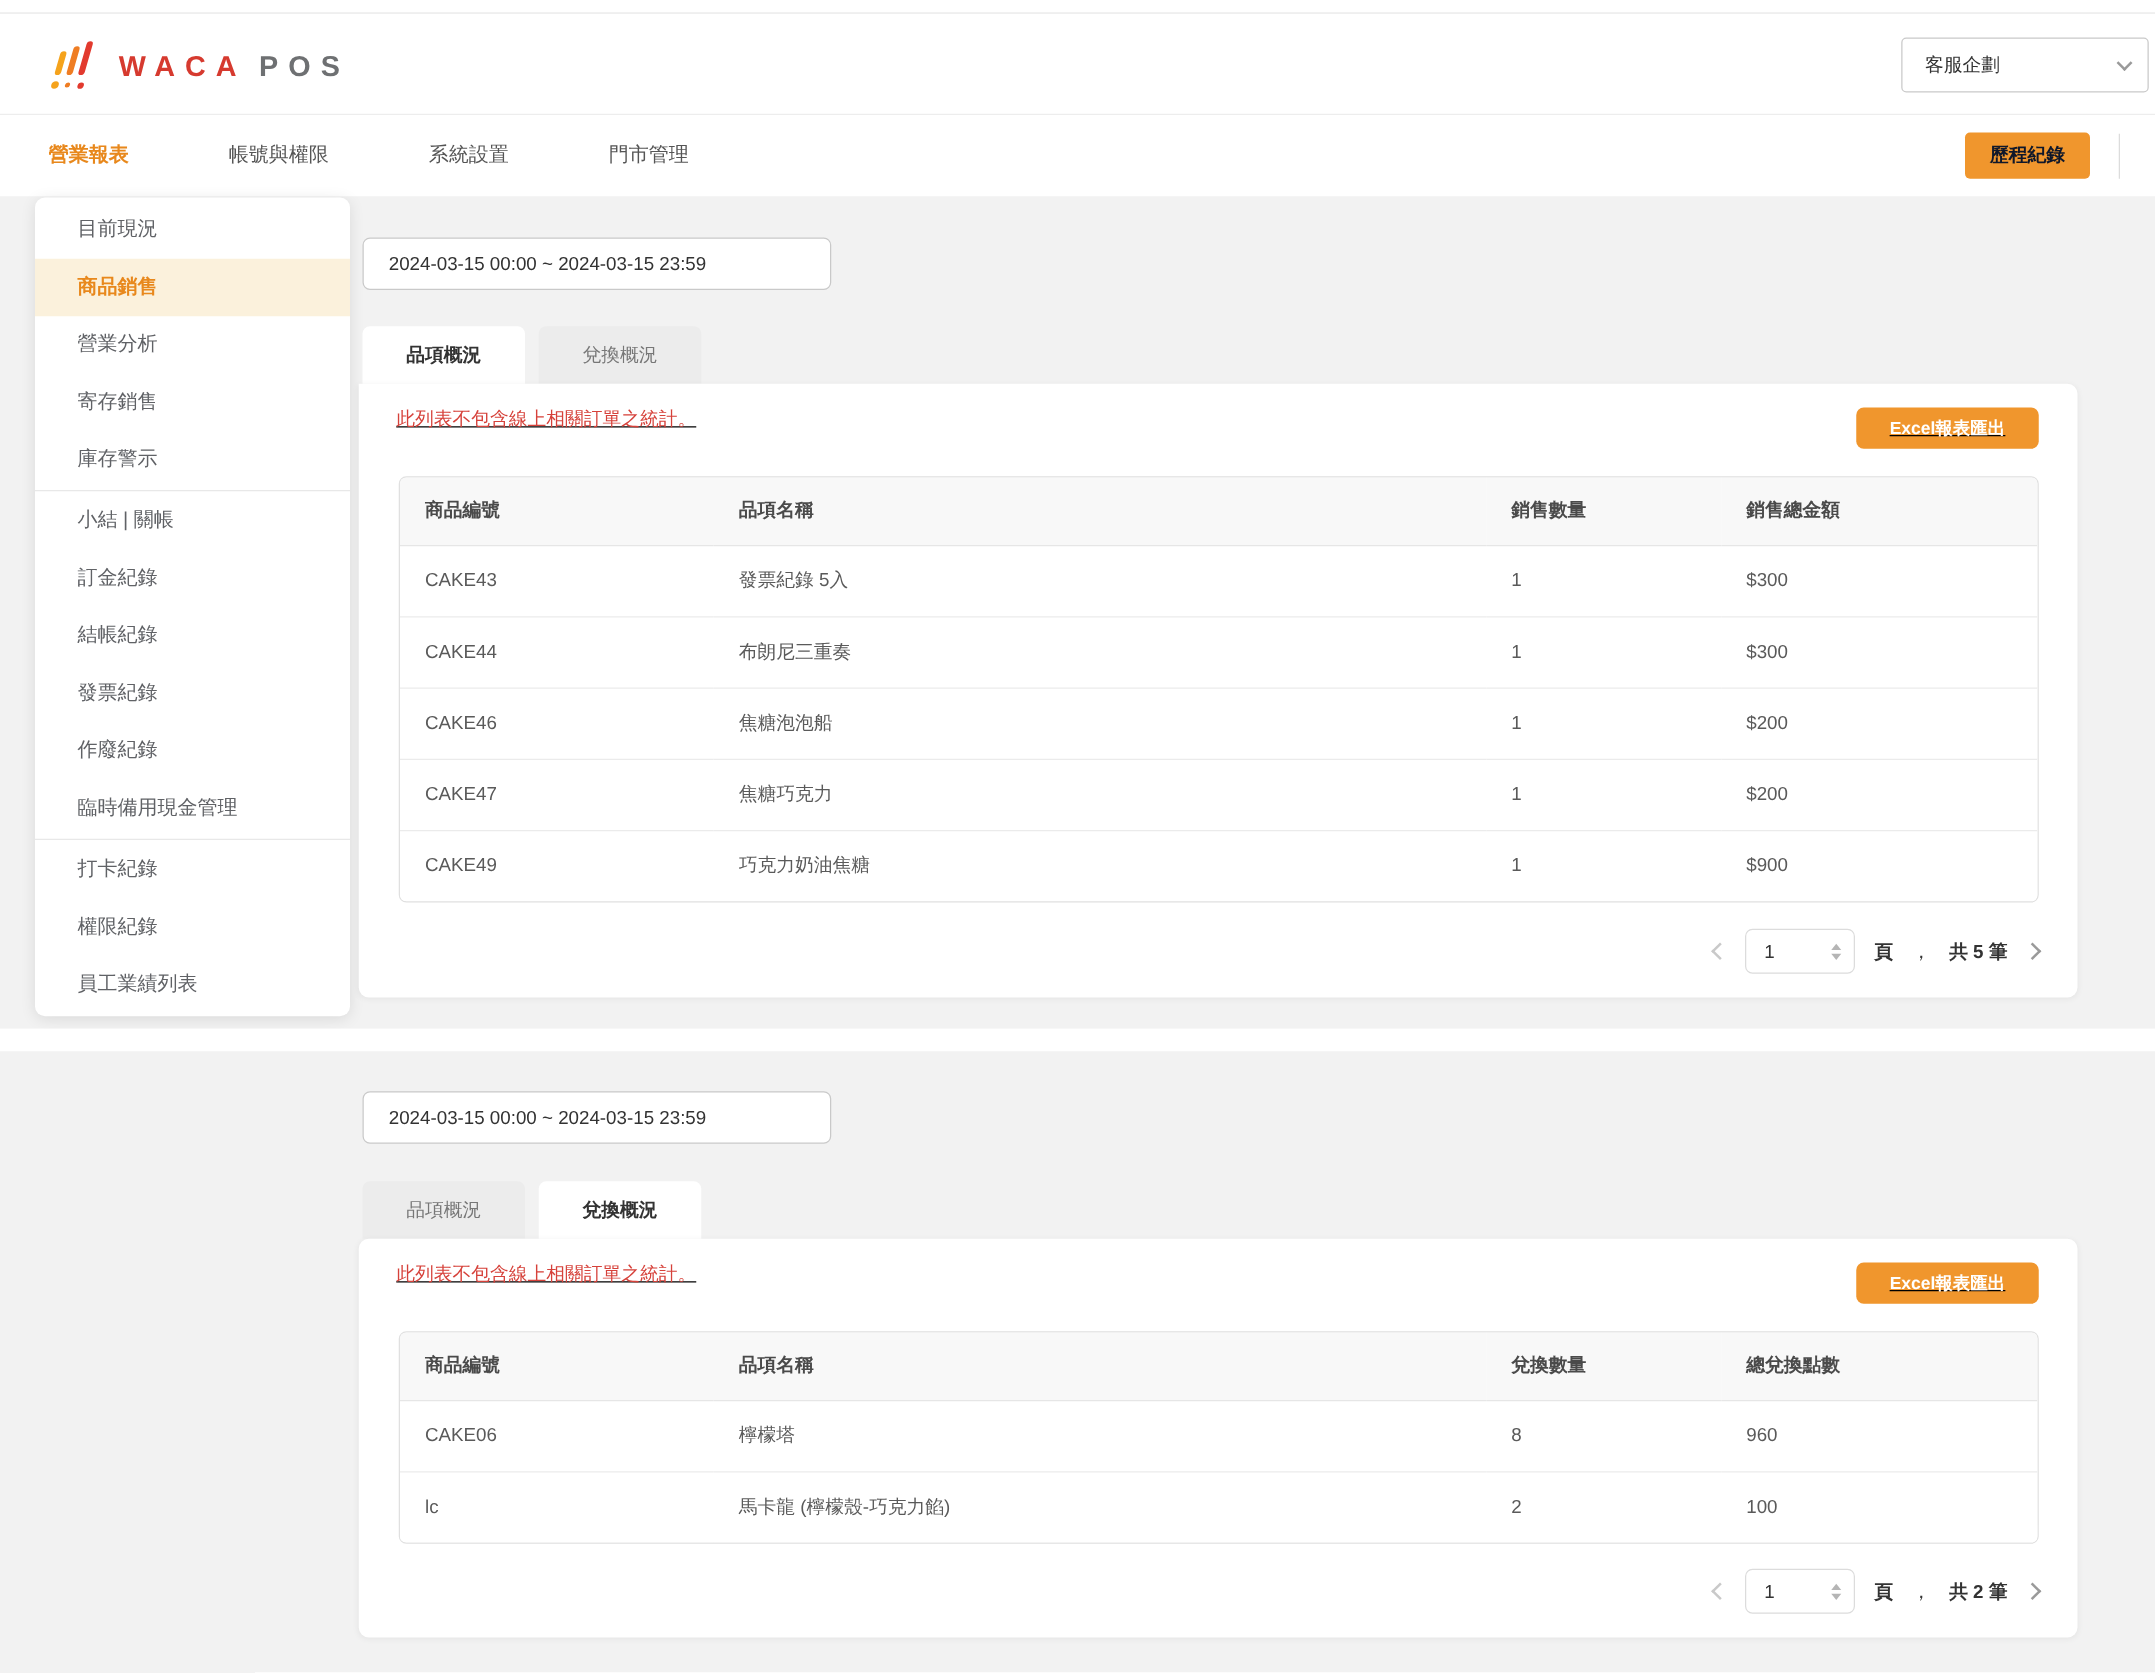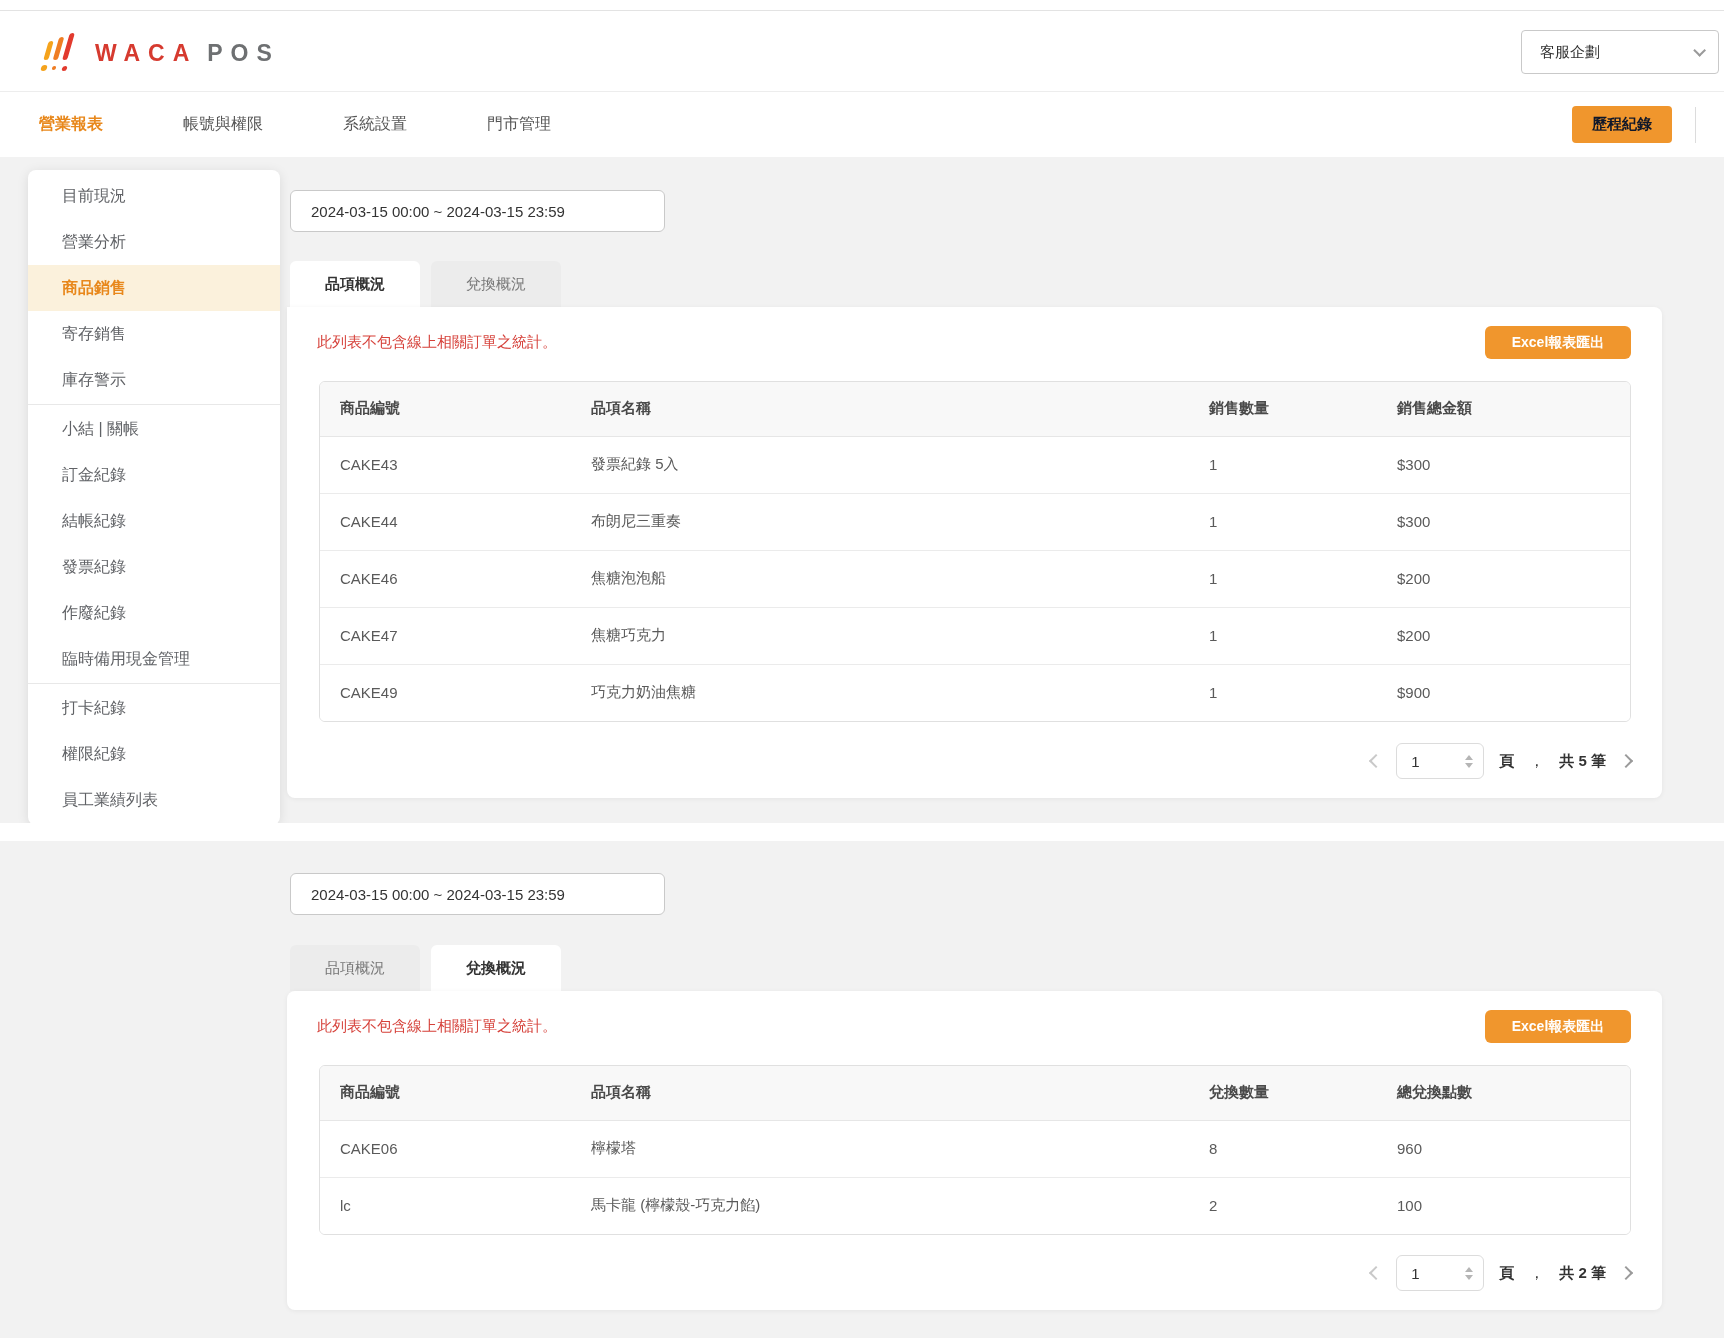--- a/index.html
+++ b/index.html
@@ -38,39 +38,39 @@
   .nav-item.active { color:#E8881C; font-weight:bold; }
   .history-btn { position:absolute; right:52px; top:14px; width:100px; height:37px; background:#F0962D; border:none; border-radius:4px; color:#0f172a; font-size:15px; font-weight:bold; display:flex; align-items:center; justify-content:center; cursor:pointer; }
   .nav-divider { position:absolute; right:28px; top:15px; width:1px; height:36px; background:#dcdcdc; }
 
   
   .content1 { position:absolute; top:157px; left:0; width:100%; height:666px; background:#f2f2f2; }
   .white-gap { position:absolute; top:823px; left:0; width:100%; height:18px; background:#ffffff; }
   .content2 { position:absolute; top:841px; left:0; width:100%; height:497px; background:#f2f2f2; }
 
   
-  .sidebar { position:absolute; left:28px; top:13px; width:252px; height:655px; background:#fff; border-radius:8px; box-shadow:0 2px 12px rgba(0,0,0,.10); padding-top:3px; }
+  .sidebar { position:absolute; left:28px; top:1px; width:252px; height:655px; background:#fff; border-radius:8px; box-shadow:0 2px 12px rgba(0,0,0,.10); padding-top:3px; }
   .sb-item { height:46px; line-height:46px; padding-left:34px; font-size:16px; color:#606266; cursor:pointer; white-space:nowrap; }
   .sb-item.active { background:#FBF1DC; color:#E8881C; font-weight:bold; }
   .sb-divider { height:1px; background:#e8e8e8; margin:1px 0; }
 
   
   .date-input { position:absolute; width:375px; height:42px; background:#fff; border:1px solid #c9c9c9; border-radius:6px; display:flex; align-items:center; padding-left:20px; font-size:15px; color:#333; cursor:pointer; }
 
   
   .tabs { position:absolute; display:flex; gap:11px; }
   .tab { height:46px; width:130px; display:flex; align-items:center; justify-content:center; font-size:15px; border-radius:6px 6px 0 0; cursor:pointer; }
   .tab.active { background:#fff; color:#333; font-weight:bold; }
   .tab.inactive { background:#ececec; color:#777; }
 
   
   .panel { position:absolute; left:287px; width:1375px; background:#fff; box-shadow:0 1px 5px rgba(0,0,0,.06); }
   .panel1 { top:150px; height:491px; border-radius:0 8px 8px 8px; }
   .panel2 { top:150px; height:319px; border-radius:8px; }
-  .panel-head { display:flex; justify-content:space-between; align-items:center; padding:19px 31px 0 30px; }
+  .panel-head { display:flex; justify-content:space-between; padding:19px 31px 0 30px;text-decoration:underline; }
   .note { color:#D6413A; font-size:15px; }
   .excel-btn { width:146px; height:33px; background:#F0962D; border:none; border-radius:6px; color:#fff; font-size:14px; font-weight:bold; display:flex; align-items:center; justify-content:center; cursor:pointer; }
 
   
   .tbl-wrap { margin:22px 31px 0 32px; border:1px solid #e0e0e0; border-radius:6px; overflow:hidden; background:#fff; }
   table { width:100%; border-collapse:collapse; table-layout:fixed; }
   col.c1 { width:251px; } col.c2 { width:618px; } col.c3 { width:188px; }
   th { height:54px; background:#f8f8f8; text-align:left; padding-left:20px; font-size:15px; color:#4a4a4a; font-weight:600; border-bottom:1px solid #e6e6e6; }
   td { height:57px; padding-left:20px; font-size:15px; color:#5a5a5a; border-bottom:1px solid #ebebeb; background:#fff; }
   tr:last-child td { border-bottom:none; }
@@ -120,22 +120,22 @@
     <span class="nav-item">門市管理</span>
   </div>
   <button class="history-btn">歷程紀錄</button>
   <div class="nav-divider"></div>
 </div>
 
 <div class="content1">
 
   <div class="sidebar">
     <div class="sb-item">目前現況</div>
+    <div class="sb-item active">商品銷售</div>
     <div class="sb-item">營業分析</div>
-    <div class="sb-item active">商品銷售</div>
     <div class="sb-item">寄存銷售</div>
     <div class="sb-item">庫存警示</div>
     <div class="sb-divider"></div>
     <div class="sb-item">小結 | 關帳</div>
     <div class="sb-item">訂金紀錄</div>
     <div class="sb-item">結帳紀錄</div>
     <div class="sb-item">發票紀錄</div>
     <div class="sb-item">作廢紀錄</div>
     <div class="sb-item">臨時備用現金管理</div>
     <div class="sb-divider"></div>

